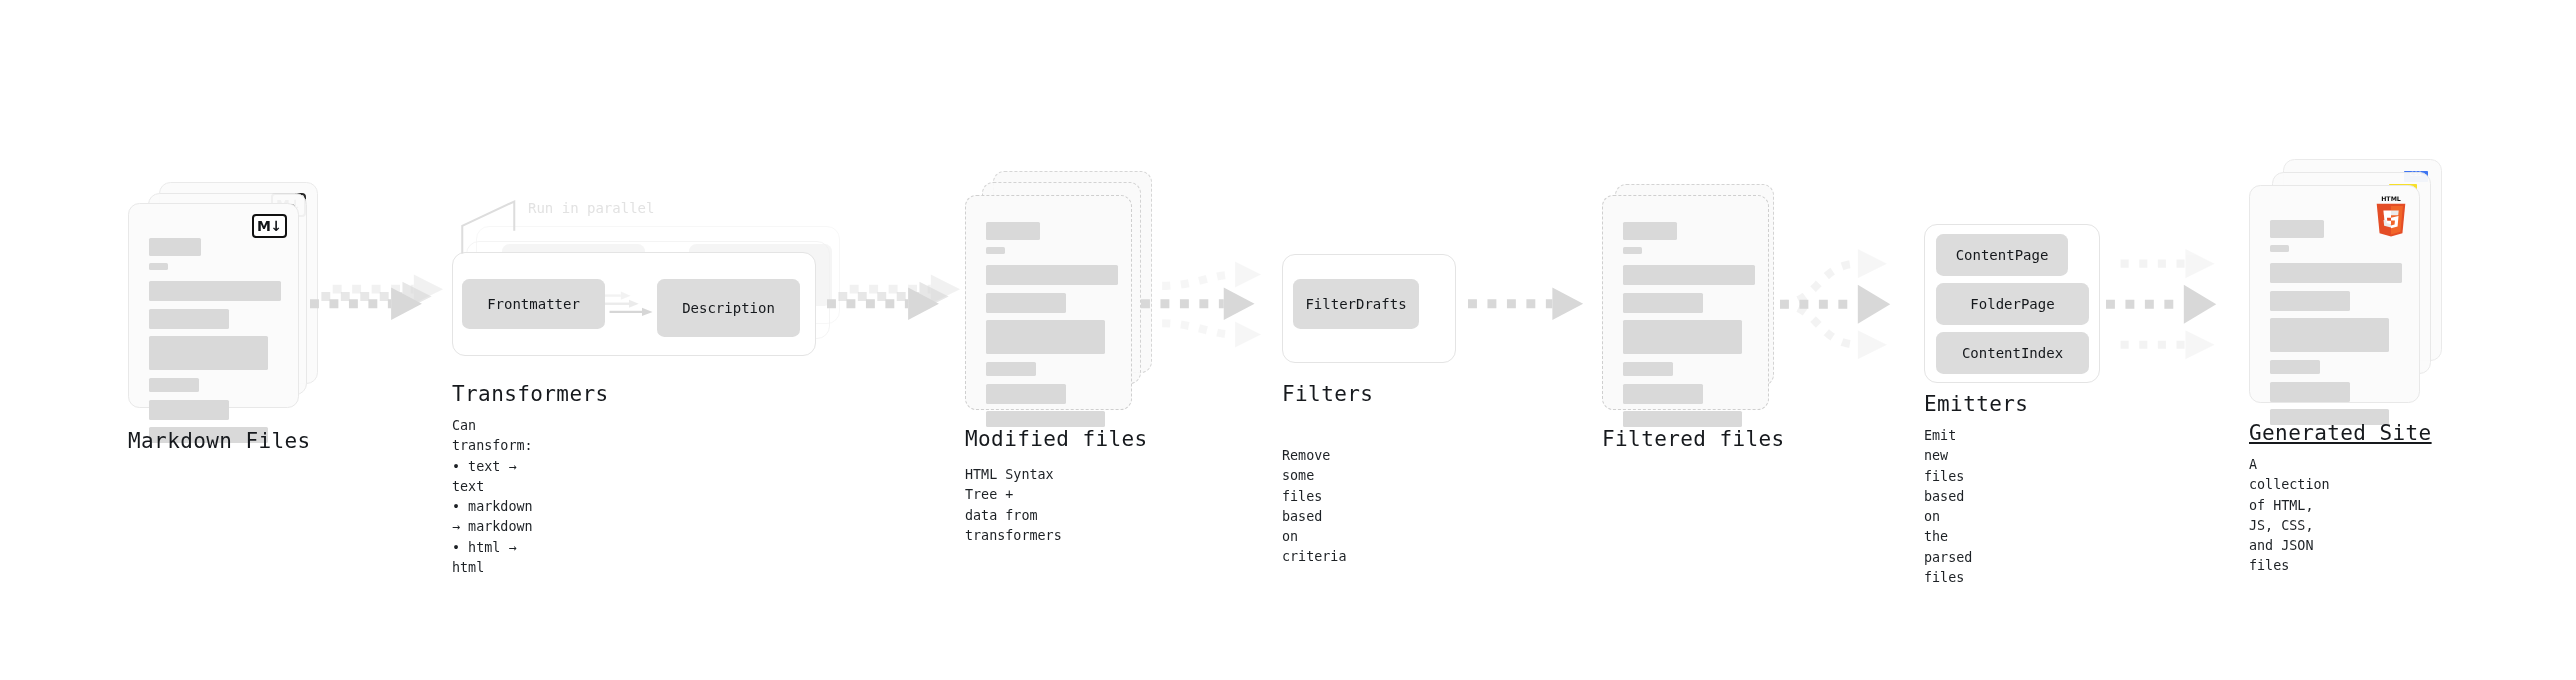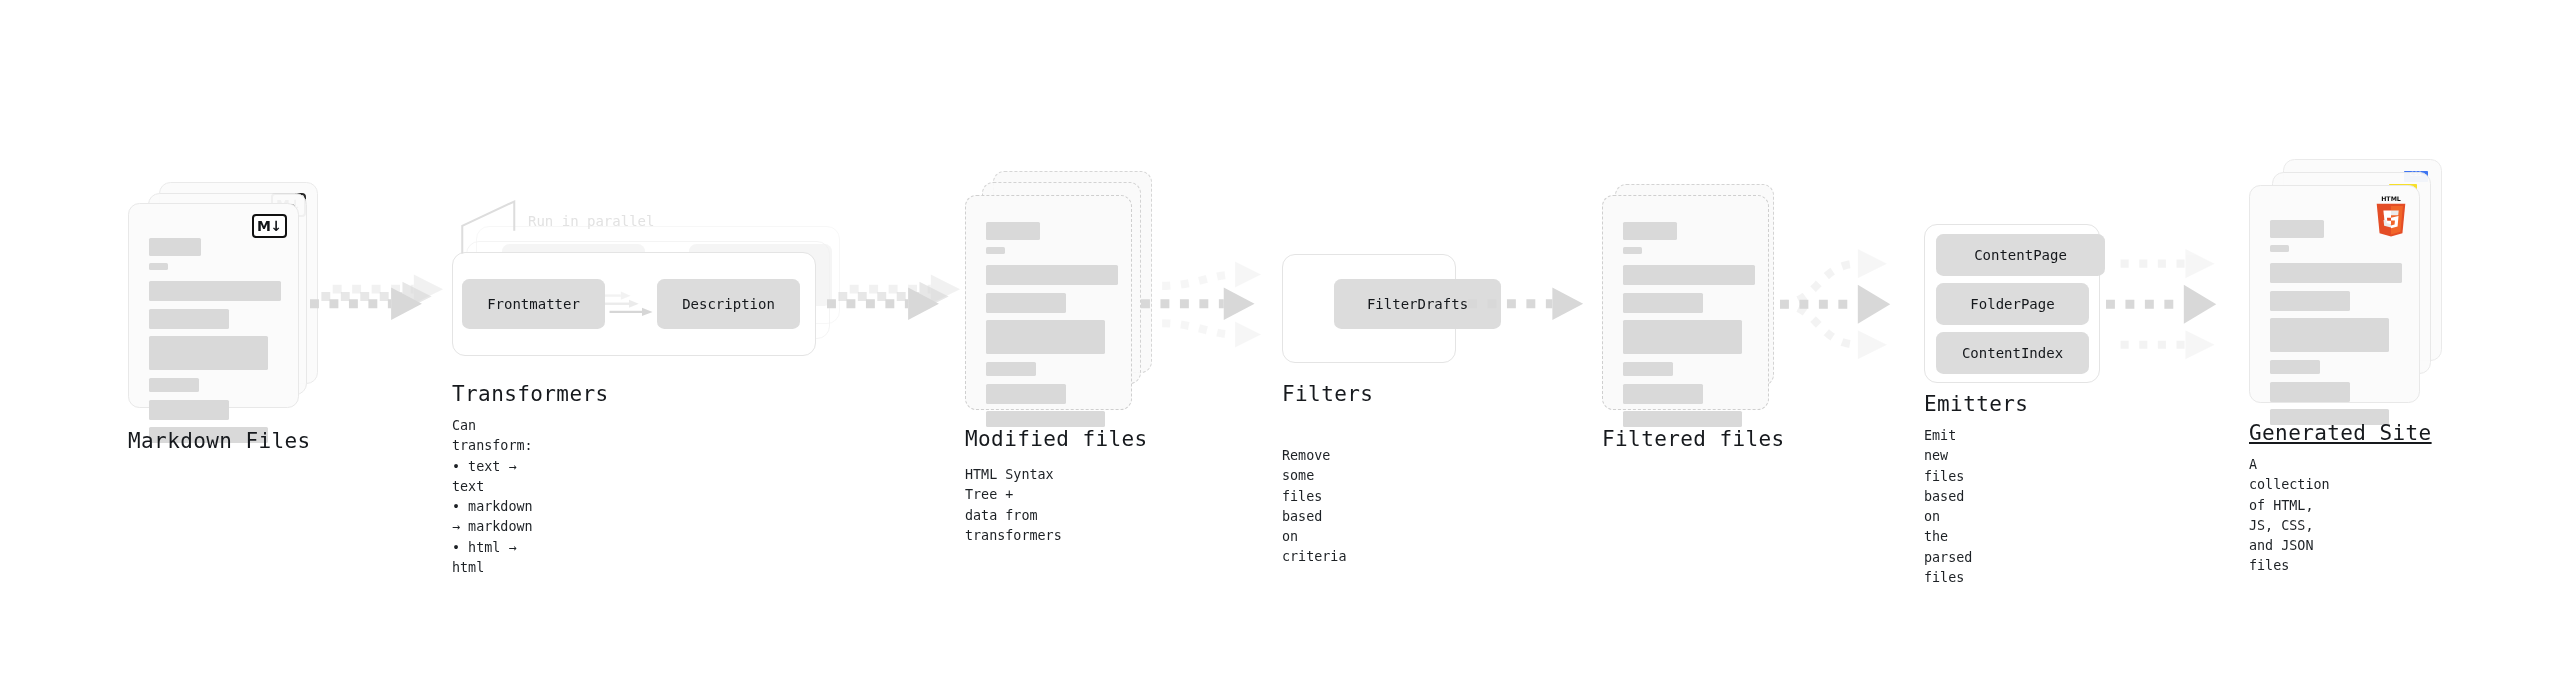--- a/index.html
+++ b/index.html
@@ -139,21 +139,21 @@
     <div class="ghostchip" style="left:689px;top:244px;width:143px;height:62px;opacity:.55;"></div>
 
     <div class="ghostbox" style="left:466px;top:241px;width:364px;height:98px;opacity:.75;"></div>
     <div class="ghostchip" style="left:486px;top:258px;width:143px;height:62px;opacity:.7;"></div>
     <div class="ghostchip" style="left:673px;top:258px;width:143px;height:62px;opacity:.7;"></div>
 
     <div class="stagebox" style="left:452px;top:252px;width:364px;height:104px;"></div>
     <div class="chip" style="left:462px;top:279px;width:143px;height:50px;">
       <span>Frontmatter</span>
     </div>
-    <div class="chip" style="left:657px;top:279px;width:143px;height:50px;align-items:center;">
+    <div class="chip" style="left:657px;top:279px;width:143px;height:58px;align-items:center;">
       <span>Description</span>
     </div>
 
     <svg class="abs" style="left:611px;top:268px;" width="49" height="65" viewBox="0 0 60 80">
       <g opacity="0.35" transform="translate(-22,-10)">
         <line x1="0" y1="44" x2="34" y2="44" stroke="#dcdcdc" stroke-width="3"></line>
         <polygon points="34,39 46,44 34,49" fill="#dcdcdc"></polygon>
       </g>
       <g opacity="0.55" transform="translate(-12,0)">
         <line x1="0" y1="44" x2="34" y2="44" stroke="#dcdcdc" stroke-width="3"></line>
@@ -161,21 +161,21 @@
       </g>
       <g opacity="0.9" transform="translate(-2,10)">
         <line x1="0" y1="44" x2="40" y2="44" stroke="#d2d2d2" stroke-width="3"></line>
         <polygon points="40,39 53,44 40,49" fill="#d2d2d2"></polygon>
       </g>
     </svg>
 
     <svg class="abs" style="left:462px;top:195px;" width="163" height="65" viewBox="0 0 200 80">
       <path d="M 0 72 L 0 38 L 64 8 L 64 44" fill="none" stroke="#dddddd" stroke-width="2.5"></path>
     </svg>
-    <div class="parallel-label" style="left:528px;top:200px;margin-top:13px;">Run in parallel</div>
+    <div class="parallel-label" style="left:528px;top:200px;">Run in parallel</div>
 
     <div class="sec-title" style="left:452px;top:382px;">Transformers</div>
     <div class="sec-desc" style="left:452px;top:416px;">Can transform:
  • text → text
  • markdown → markdown
  • html → html</div>
   </div>
 
   <svg class="abs" style="left:827px;top:268px;" width="146" height="65" viewBox="0 0 180 80">
     <g opacity="0.35" transform="translate(28,-18)">
@@ -222,21 +222,21 @@
       <polygon points="90,42 122,58 90,74" fill="#e4e4e4"></polygon>
     </g>
     <g opacity="1">
       <line x1="0" y1="44" x2="102" y2="44" stroke="#d8d8d8" stroke-width="11" stroke-dasharray="11 13"></line>
       <polygon points="102,24 140,44 102,64" fill="#d8d8d8"></polygon>
     </g>
   </svg>
 
   <div class="abs">
     <div class="stagebox" style="left:1282px;top:254px;width:174px;height:109px;"></div>
-    <div class="chip" style="left:1334px;top:279px;width:167px;height:50px;">
+    <div class="chip" style="left:1293px;top:279px;width:126px;height:50px;">
       <span>FilterDrafts</span>
     </div>
     <div class="sec-title" style="left:1282px;top:382px;">Filters</div>
     <div class="sec-desc" style="left:1282px;top:416px;margin-top:30px;">Remove some files based
 on criteria</div>
   </div>
 
   <svg class="abs" style="left:1468px;top:268px;" width="146" height="65" viewBox="0 0 180 80">
     <line x1="0" y1="44" x2="104" y2="44" stroke="#d8d8d8" stroke-width="11" stroke-dasharray="11 13"></line>
     <polygon points="104,24 142,44 104,64" fill="#d8d8d8"></polygon>
@@ -269,21 +269,21 @@
       <polygon points="96,106 132,124 96,142" fill="#ededed"></polygon>
     </g>
     <g opacity="1">
       <line x1="0" y1="74" x2="96" y2="74" stroke="#d8d8d8" stroke-width="11" stroke-dasharray="11 13"></line>
       <polygon points="96,50 136,74 96,98" fill="#d8d8d8"></polygon>
     </g>
   </svg>
 
   <div class="abs">
     <div class="stagebox" style="left:1924px;top:224px;width:176px;height:159px;"></div>
-    <div class="chip" style="left:1936px;top:234px;width:169px;height:42px;">
+    <div class="chip" style="left:1936px;top:234px;width:132px;height:42px;">
       <span>ContentPage</span>
     </div>
     <div class="chip" style="left:1936px;top:283px;width:153px;height:42px;">
       <span>FolderPage</span>
     </div>
     <div class="chip" style="left:1936px;top:332px;width:153px;height:42px;">
       <span>ContentIndex</span>
     </div>
     <div class="sec-title" style="left:1924px;top:392px;">Emitters</div>
     <div class="sec-desc" style="left:1924px;top:426px;">Emit new files based on

